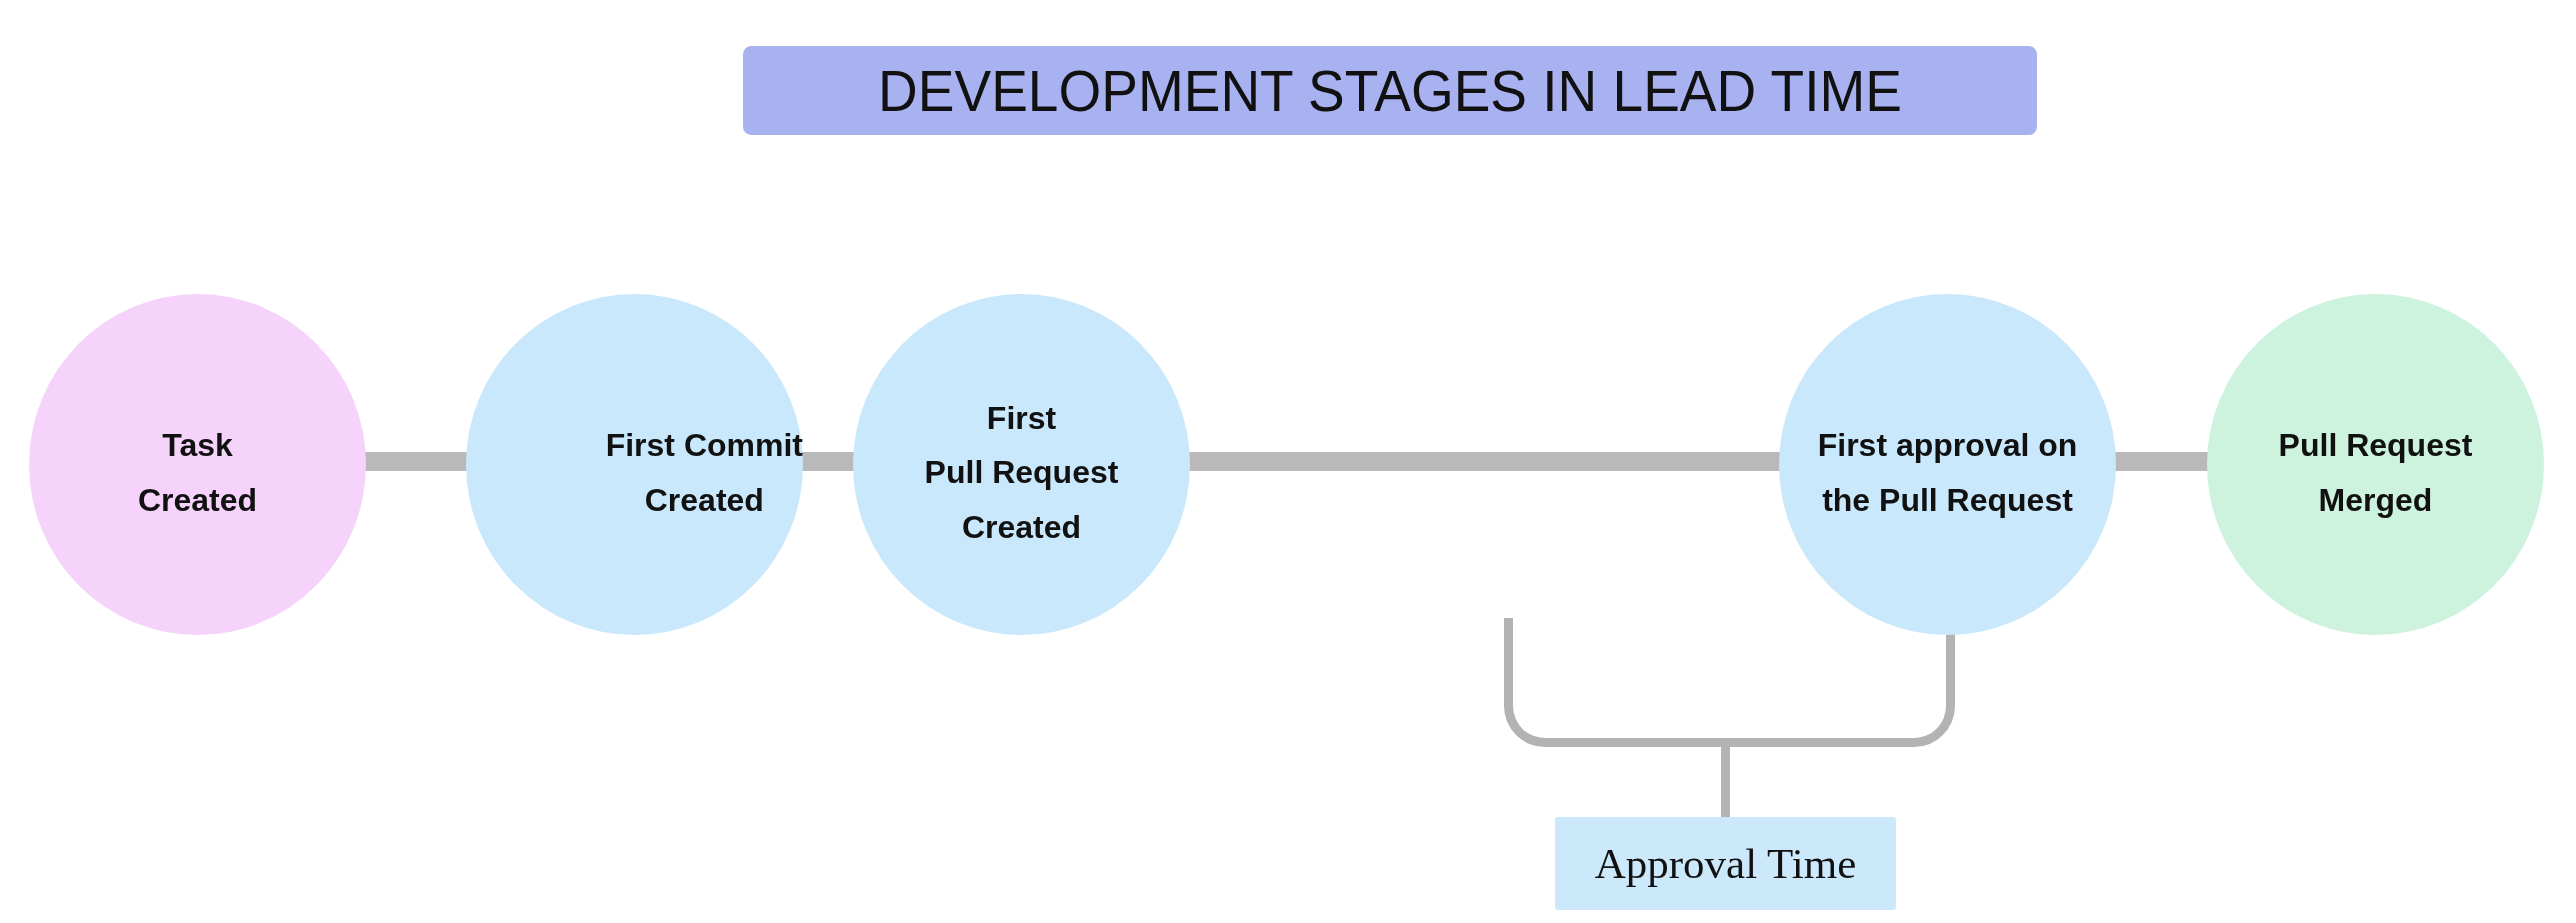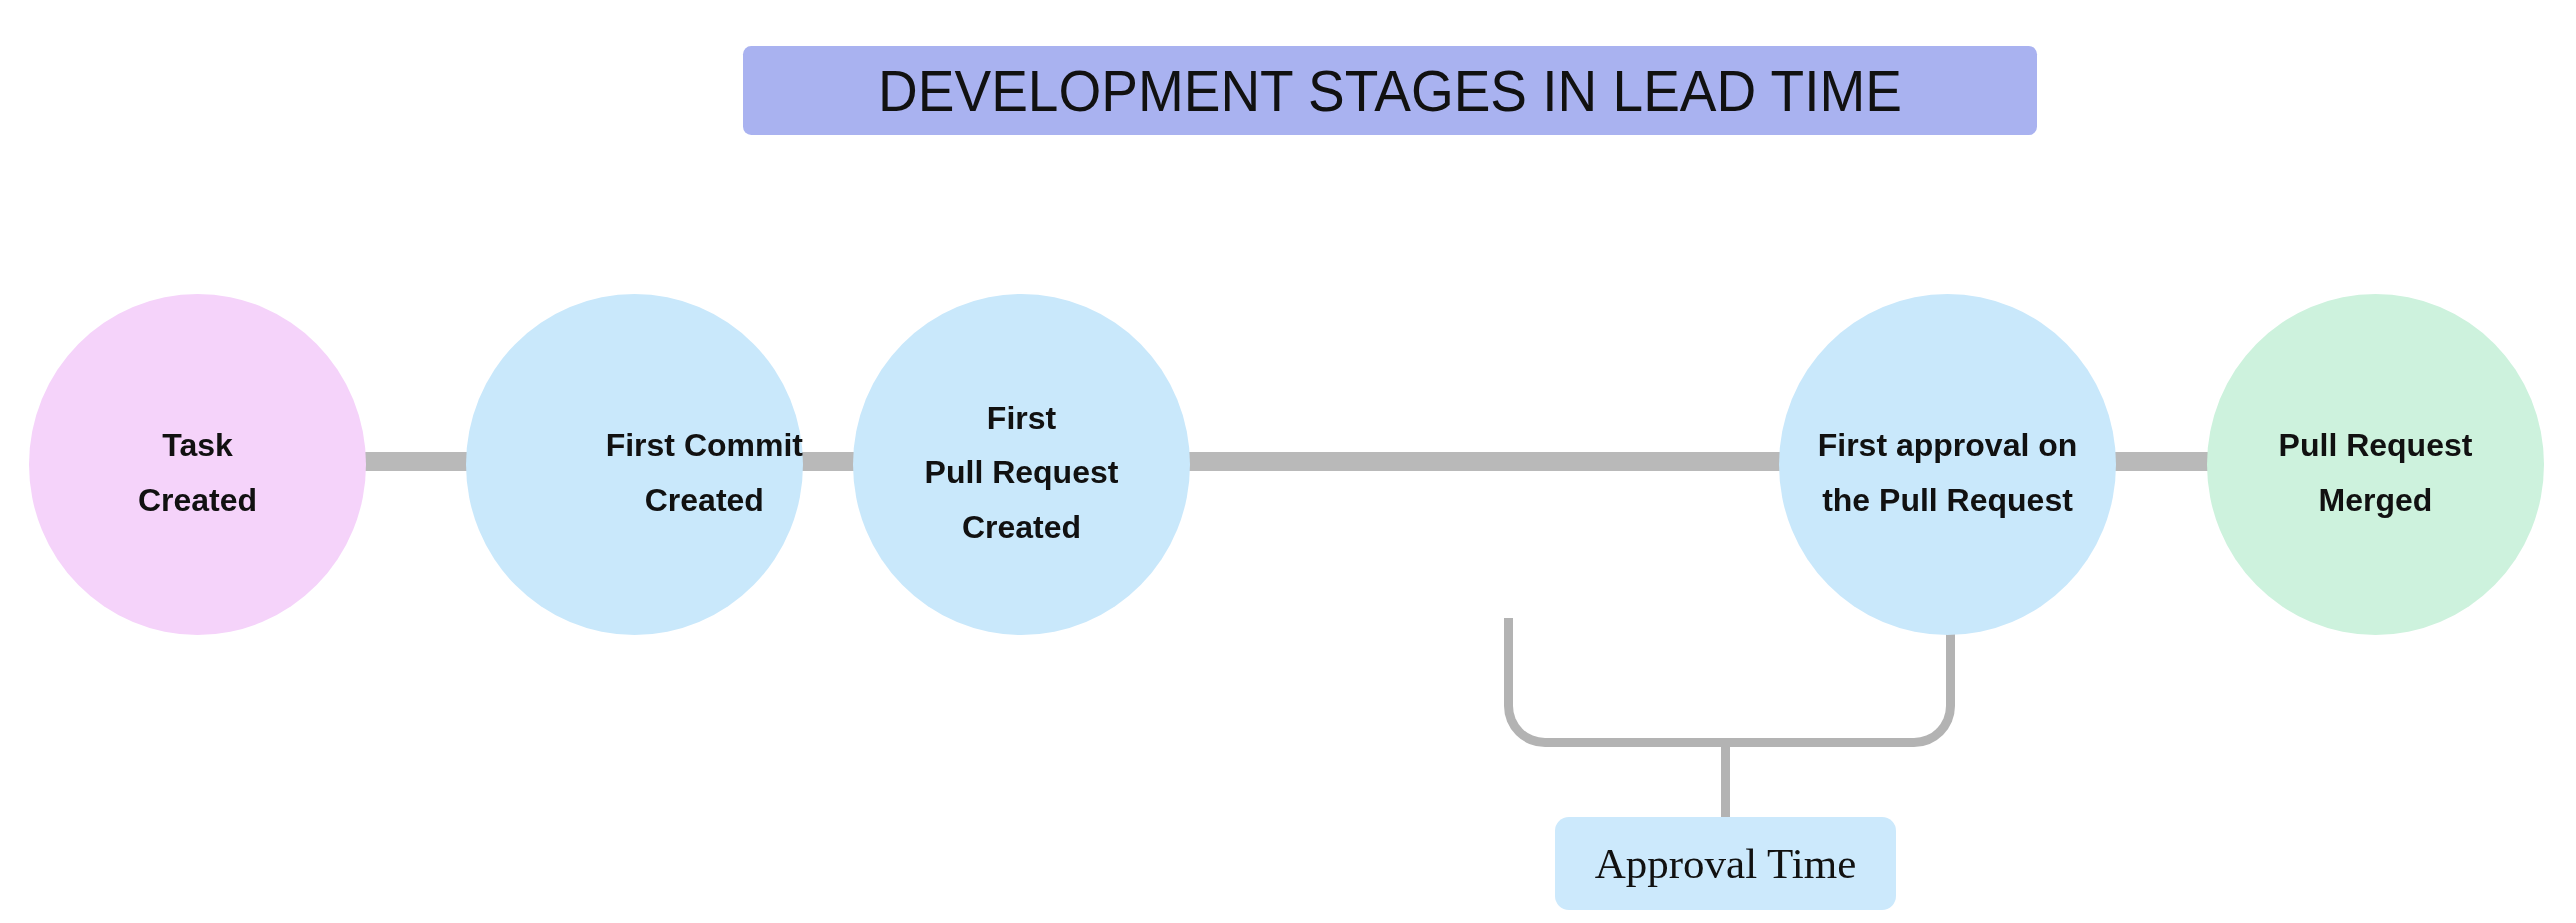--- a/index.html
+++ b/index.html
@@ -95,21 +95,21 @@
     z-index: 0;
   }
 
   
   .approval-box {
     position: absolute;
     left: 1555px;
     top: 817px;
     width: 341px;
     height: 93px;
-    border-radius: 14px;
+    border-radius: 3px;
     display: flex;
     align-items: center;
     justify-content: center;
     z-index: 2;
   }
   .approval-text {
     font-family: cursive;
     font-size: 43px;
     font-weight: 400;
     color: #111111;

